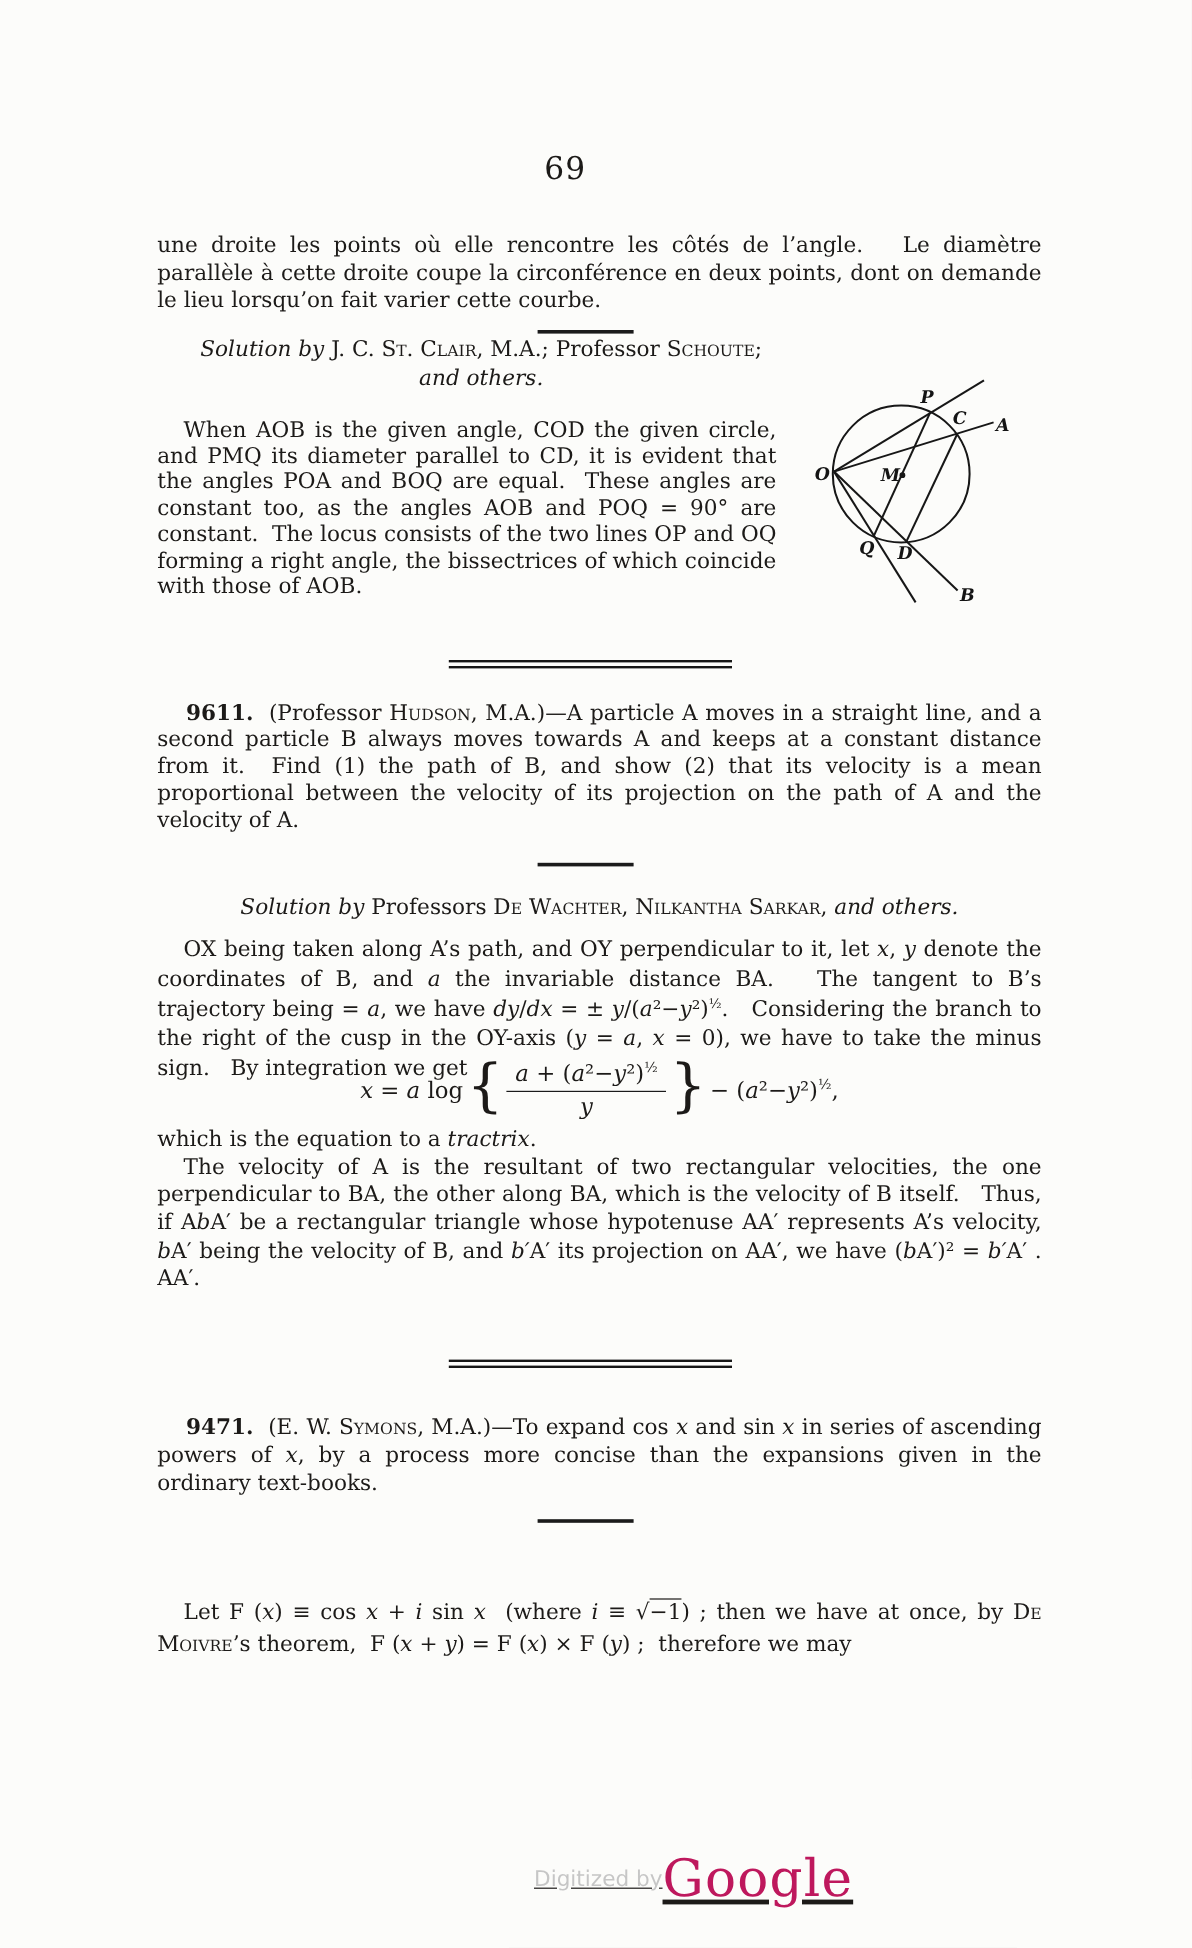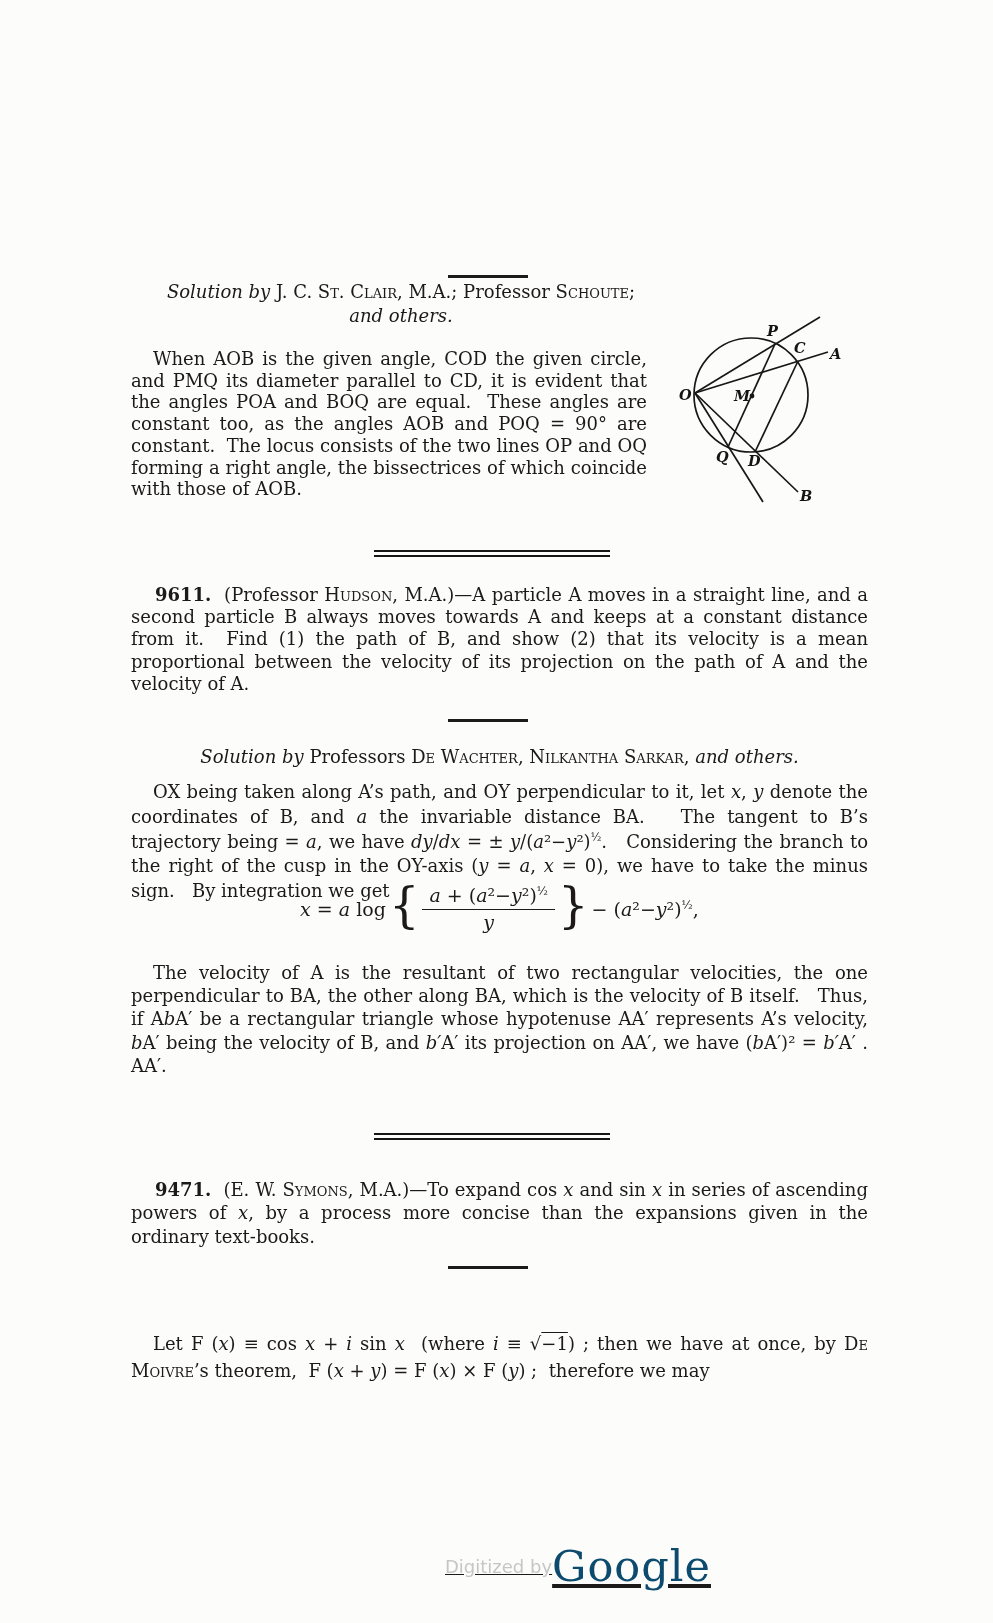--- a/index.html
+++ b/index.html
@@ -24,28 +24,30 @@
   .rule-double{height:7px;border-top:2.5px solid #161616;border-bottom:2px solid #161616;box-sizing:border-box;}
   .sol-head{line-height:24px;}
   .equation{display:flex;align-items:center;justify-content:center;font-size:19px;}
   .brace{font-size:48px;font-weight:400;line-height:0.9;padding:0 3px;transform:translateY(-3px);}
   .frac{display:inline-flex;flex-direction:column;align-items:center;line-height:1.2;}
   .num{padding:0 7px 2px;border-bottom:1.8px solid #1b1b1b;}
   .den{padding-top:1px;}
   .fig-label{font-family:"DejaVu Serif",serif;font-style:italic;font-weight:700;font-size:14.5px;fill:#141414;}
   .watermark{display:flex;align-items:center;text-decoration:underline;}
   .wm-by{font-family:"DejaVu Sans","Liberation Sans",sans-serif;font-size:18px;color:#c6c6c6;}
-  .wm-google{font-family:"DejaVu Serif",serif;font-size:43px;color:#0c4a6e;letter-spacing:1px;}
+  .wm-google{font-family:"DejaVu Serif",serif;font-size:43px;color:#be185d;letter-spacing:1px;}
 </style>
 </head>
 <body>
 
 <div class="page">
 
+  <div class="abs page-number center" style="top:126px;left:131px;width:680px;">69</div>
 
+  <p class="abs para" style="top:193px;left:131px;width:737px;line-height:23.2px;margin:0;"><span>une droite les points où elle rencontre les côtés de l’angle.   Le diamètre parallèle à cette droite coupe la circonférence en deux points, dont on demande le lieu lorsqu’on fait varier cette courbe.</span></p>
 
   <div class="abs rule-short" style="top:275px;left:448px;width:80px;"></div>
 
   <div class="abs sol-head center" style="top:280px;left:131px;width:540px;">
     <div><span class="it">Solution by </span><span class="sc">J. C. St. Clair</span><span>, M.A.; Professor </span><span class="sc">Schoute</span><span>;</span></div>
     <div><span class="it">and others.</span></div>
   </div>
 
   <p class="abs para" style="top:348px;left:131px;width:516px;line-height:21.7px;margin:0;text-indent:22px;"><span>When AOB is the given angle, COD the given circle, and PMQ its diameter parallel to CD, it is evident that the angles POA and BOQ are equal.  These angles are constant too, as the angles AOB and POQ = 90° are constant.  The locus consists of the two lines OP and OQ forming a right angle, the bissectrices of which coincide with those of AOB.</span></p>
 
@@ -86,20 +88,21 @@
     <span><span class="it">x</span><span> = </span><span class="it">a</span><span>  log </span></span>
     <span class="brace">{</span>
     <span class="frac">
       <span class="num"><span class="it">a</span><span> + (</span><span class="it">a</span><span>²−</span><span class="it">y</span><span>²)</span><span class="sup">½</span></span>
       <span class="den"><span class="it">y</span></span>
     </span>
     <span class="brace">}</span>
     <span><span> − (</span><span class="it">a</span><span>²−</span><span class="it">y</span><span>²)</span><span class="sup">½</span><span>,</span></span>
   </div>
 
+  <p class="abs para" style="top:938px;left:131px;width:737px;line-height:23px;margin:0;"><span>which is the equation to a </span><span class="it">tractrix</span><span>.</span></p>
 
   <p class="abs para" style="top:961px;left:131px;width:737px;line-height:23.2px;margin:0;text-indent:22px;"><span>The velocity of A is the resultant of two rectangular velocities, the one perpendicular to BA, the other along BA, which is the velocity of B itself.   Thus, if A</span><span class="it">b</span><span>A′ be a rectangular triangle whose hypotenuse AA′ represents A’s velocity, </span><span class="it">b</span><span>A′ being the velocity of B, and </span><span class="it">b′</span><span>A′ its projection on AA′, we have (</span><span class="it">b</span><span>A′)² = </span><span class="it">b′</span><span>A′ . AA′.</span></p>
 
   <div class="abs rule-double" style="top:1133px;left:374px;width:236px;"></div>
 
   <p class="abs para" style="top:1178px;left:131px;width:737px;line-height:23.4px;margin:0;text-indent:24px;"><span class="b">9471.</span><span>  (E. W. </span><span class="sc">Symons</span><span>, M.A.)—To expand cos </span><span class="it">x</span><span> and sin </span><span class="it">x</span><span> in series of ascending powers of </span><span class="it">x</span><span>, by a process more concise than the expansions given in the ordinary text-books.</span></p>
 
   <div class="abs rule-short" style="top:1266px;left:448px;width:80px;"></div>
 
 

